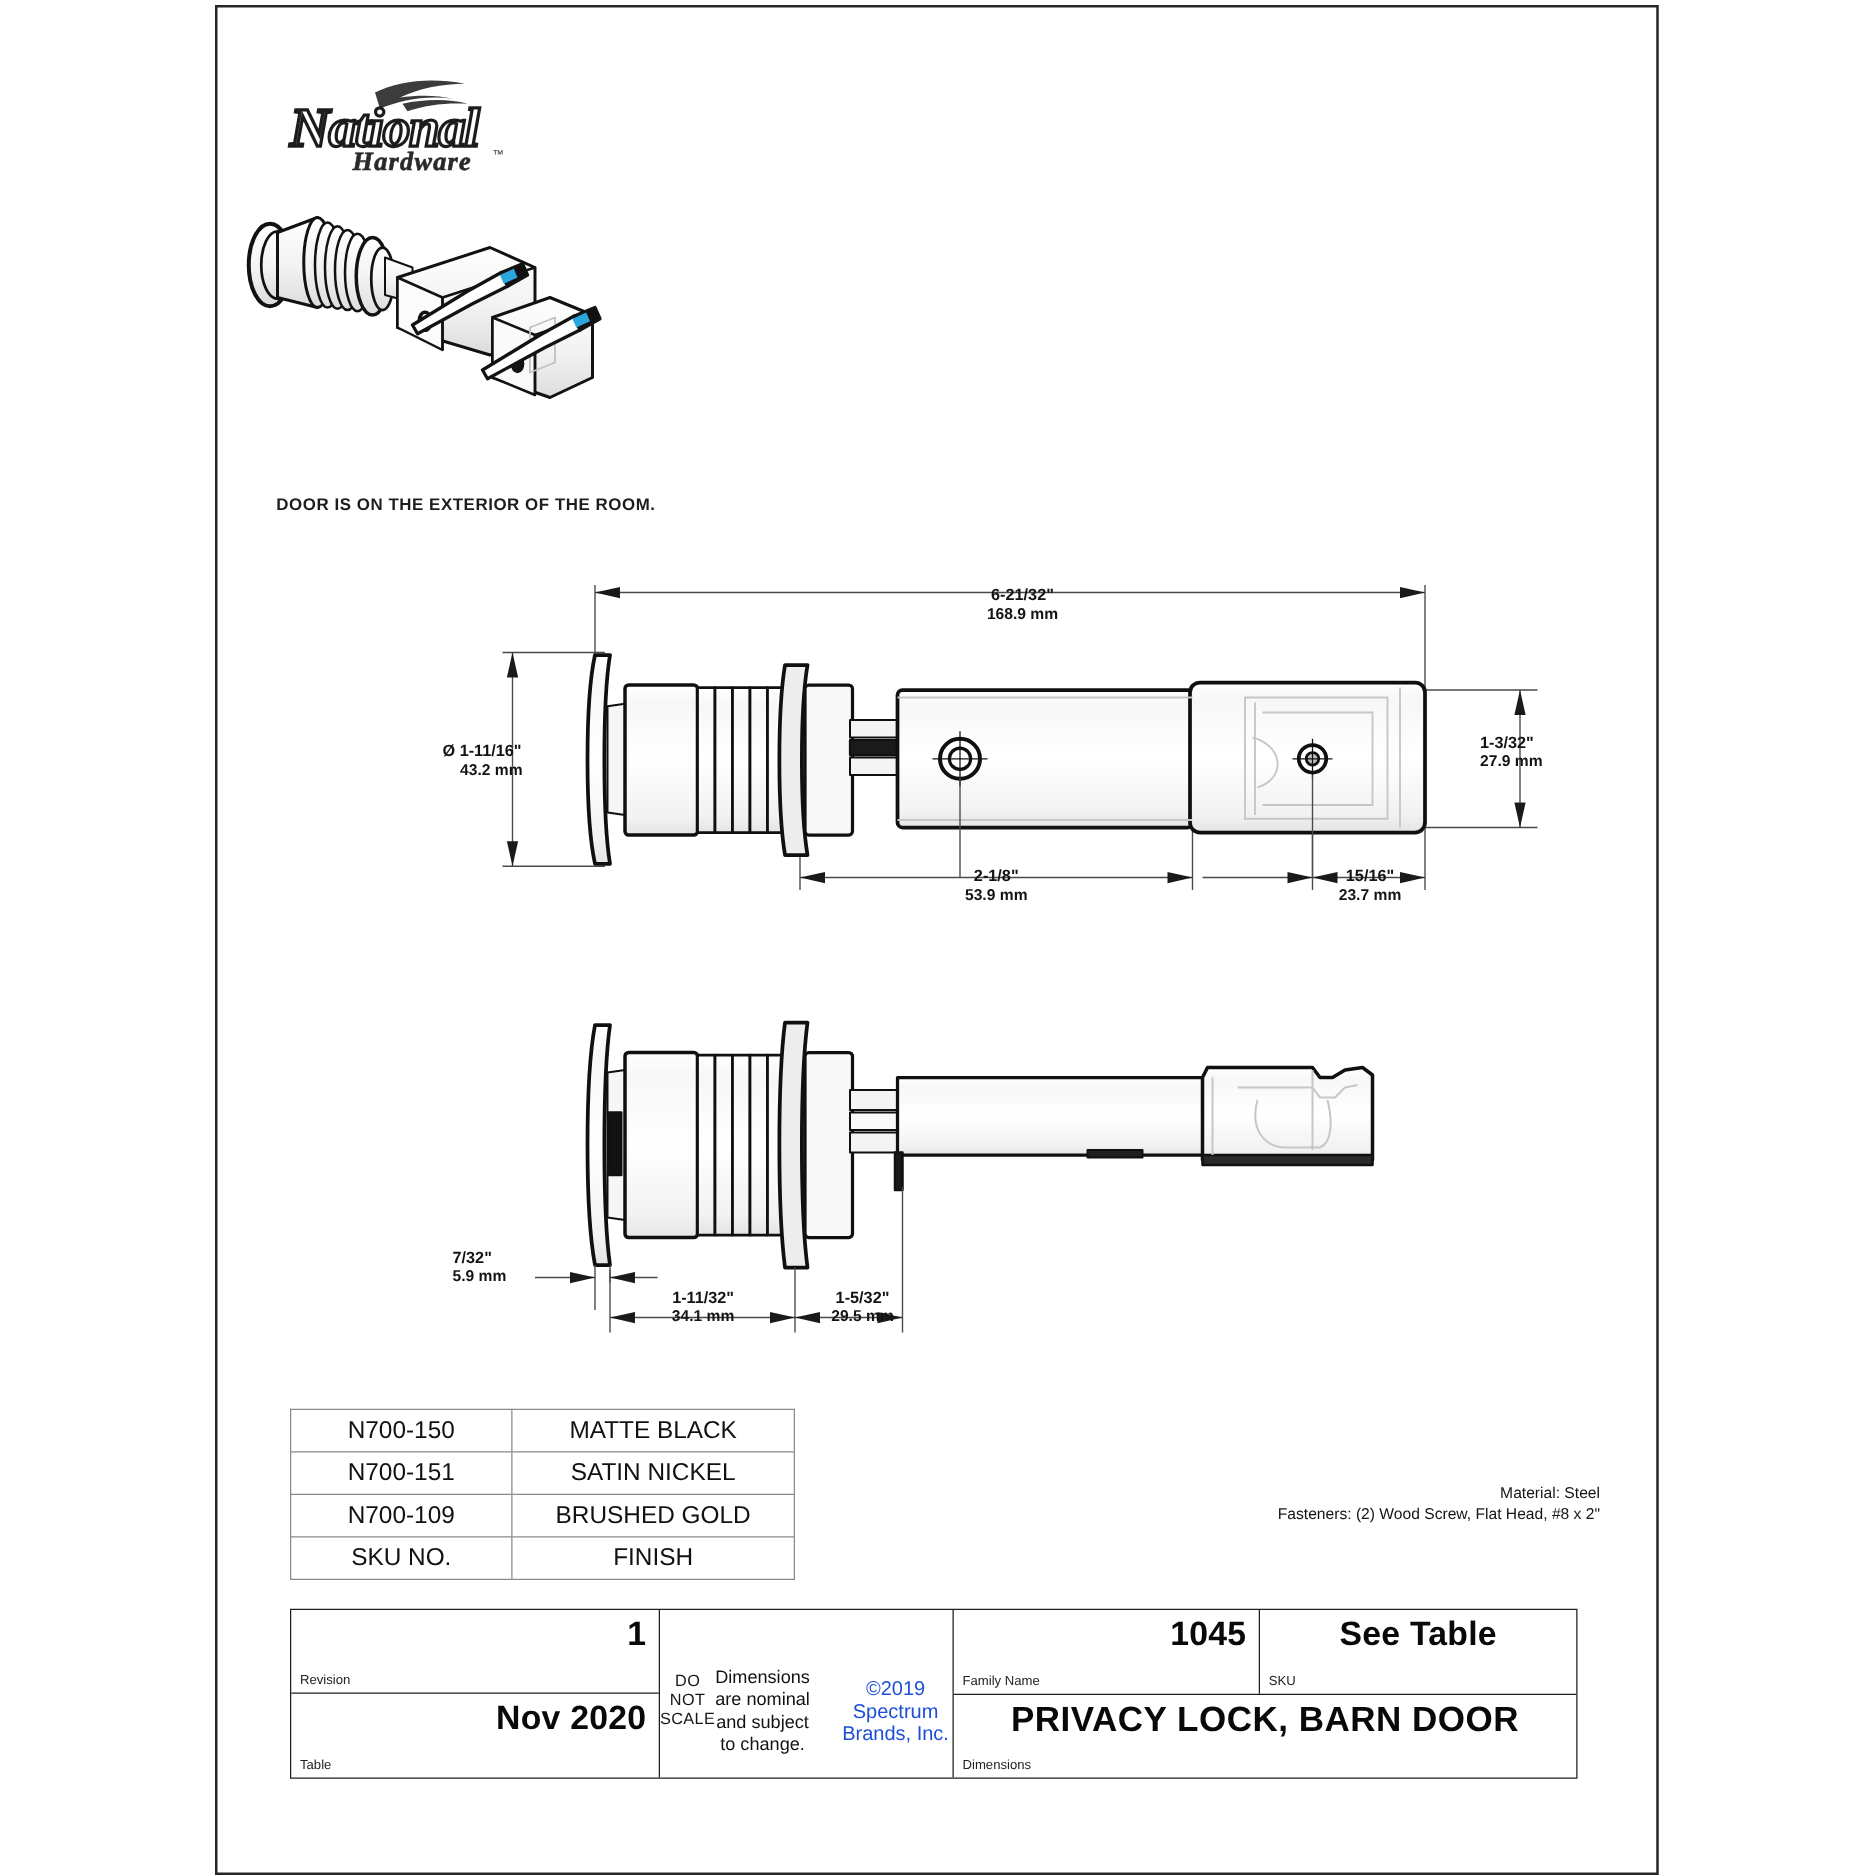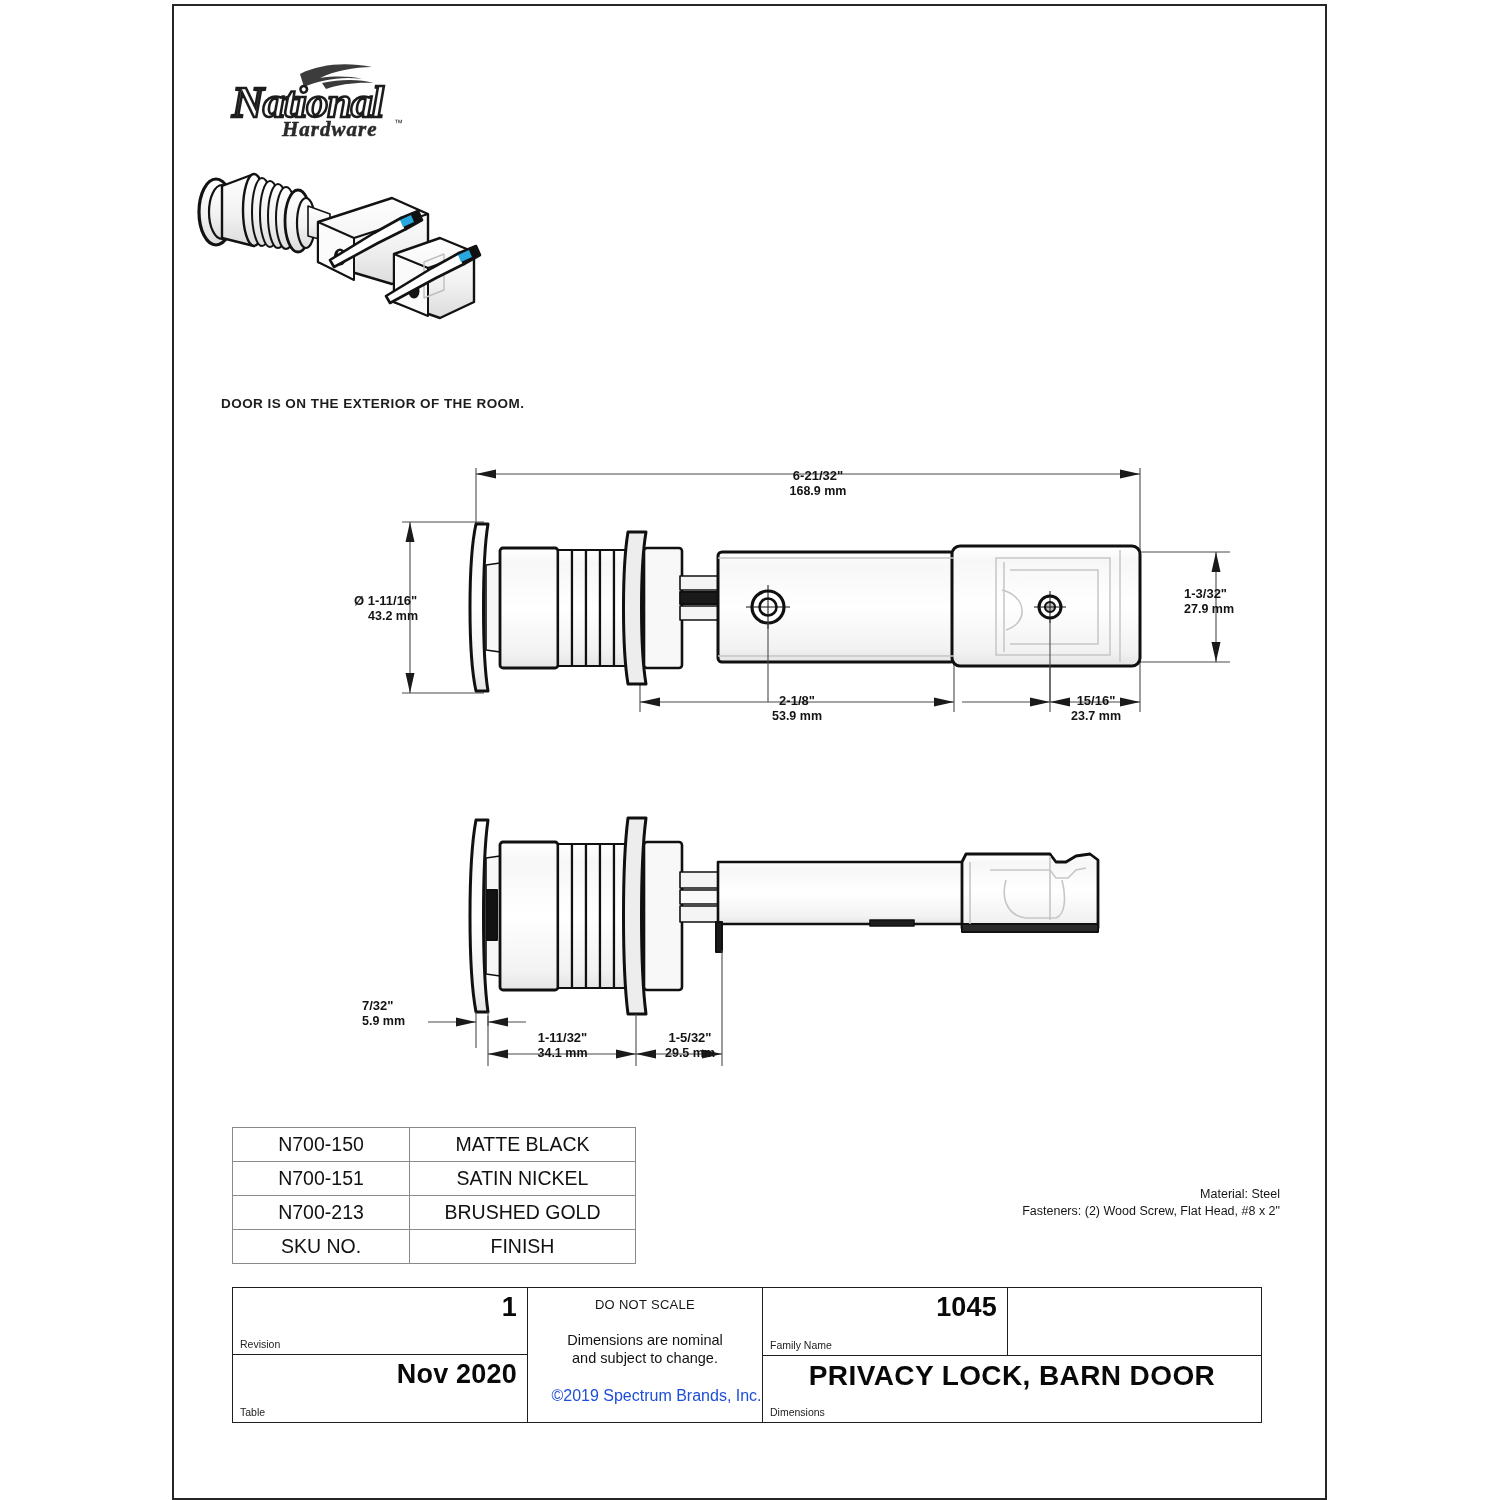--- a/index.html
+++ b/index.html
@@ -72,21 +72,21 @@
     color:#090909;font-family:"Liberation Sans",sans-serif;letter-spacing:.2px;
   }
   .tb-big.center{left:0;right:0;text-align:center;}
 
   #tb-rev-date{width:295px;border-right:1.8px solid #1f1f1f;}
   #tb-rev{height:67px;border-bottom:1.8px solid #1f1f1f;}
   #tb-date{height:67px;}
 
   #tb-note{
     width:235px;border-right:1.8px solid #1f1f1f;
-    display:flex;flex-direction:column;align-items:center;justify-content:flex-start;
+    display:flex;flex-direction:row;align-items:center;justify-content:flex-start;
     padding-top:9px;text-align:center;
   }
   #tb-note .n1{font-size:13px;letter-spacing:.3px;color:#161616;}
   #tb-note .n2{font-size:14.5px;line-height:18px;margin-top:19px;color:#121212;}
   #tb-note .n3{font-size:16px;margin-top:20px;color:#1d4ed8;margin-left:23px;}
 
   #tb-right{flex:1;display:flex;flex-direction:column;}
   #tb-right-top{height:67px;display:flex;border-bottom:1.8px solid #1f1f1f;}
   #tb-family{width:245px;border-right:1.8px solid #1f1f1f;}
   #tb-sku{flex:1;}
@@ -403,21 +403,21 @@
   <tbody>
       <tr>
     <td class="sku">N700-150</td>
     <td>MATTE BLACK</td>
   </tr>
   <tr>
     <td class="sku">N700-151</td>
     <td>SATIN NICKEL</td>
   </tr>
   <tr>
-    <td class="sku">N700-213</td>
+    <td class="sku">N700-109</td>
     <td>BRUSHED GOLD</td>
   </tr>
   <tr>
     <td class="sku">SKU  NO.</td>
     <td>FINISH</td>
   </tr>
 </tbody>
   </table>
 
 <div id="notes">
@@ -446,20 +446,24 @@
     </div>
     <div class="n3">©2019 Spectrum Brands, Inc.</div>
   </div>
 
   <div class="tb-col" id="tb-right">
     <div id="tb-right-top">
       <div class="tb-cell" id="tb-family">
         <div class="tb-big">1045</div>
         <div class="tb-label">Family Name</div>
       </div>
+      <div class="tb-cell" id="tb-sku">
+        <div class="tb-big center">See Table</div>
+        <div class="tb-label">SKU</div>
+      </div>
     </div>
     <div class="tb-cell" id="tb-desc">
       <div class="tb-big center">PRIVACY LOCK,  BARN  DOOR</div>
       <div class="tb-label">Dimensions</div>
     </div>
   </div>
 
 </div>
 
 </body></html>

